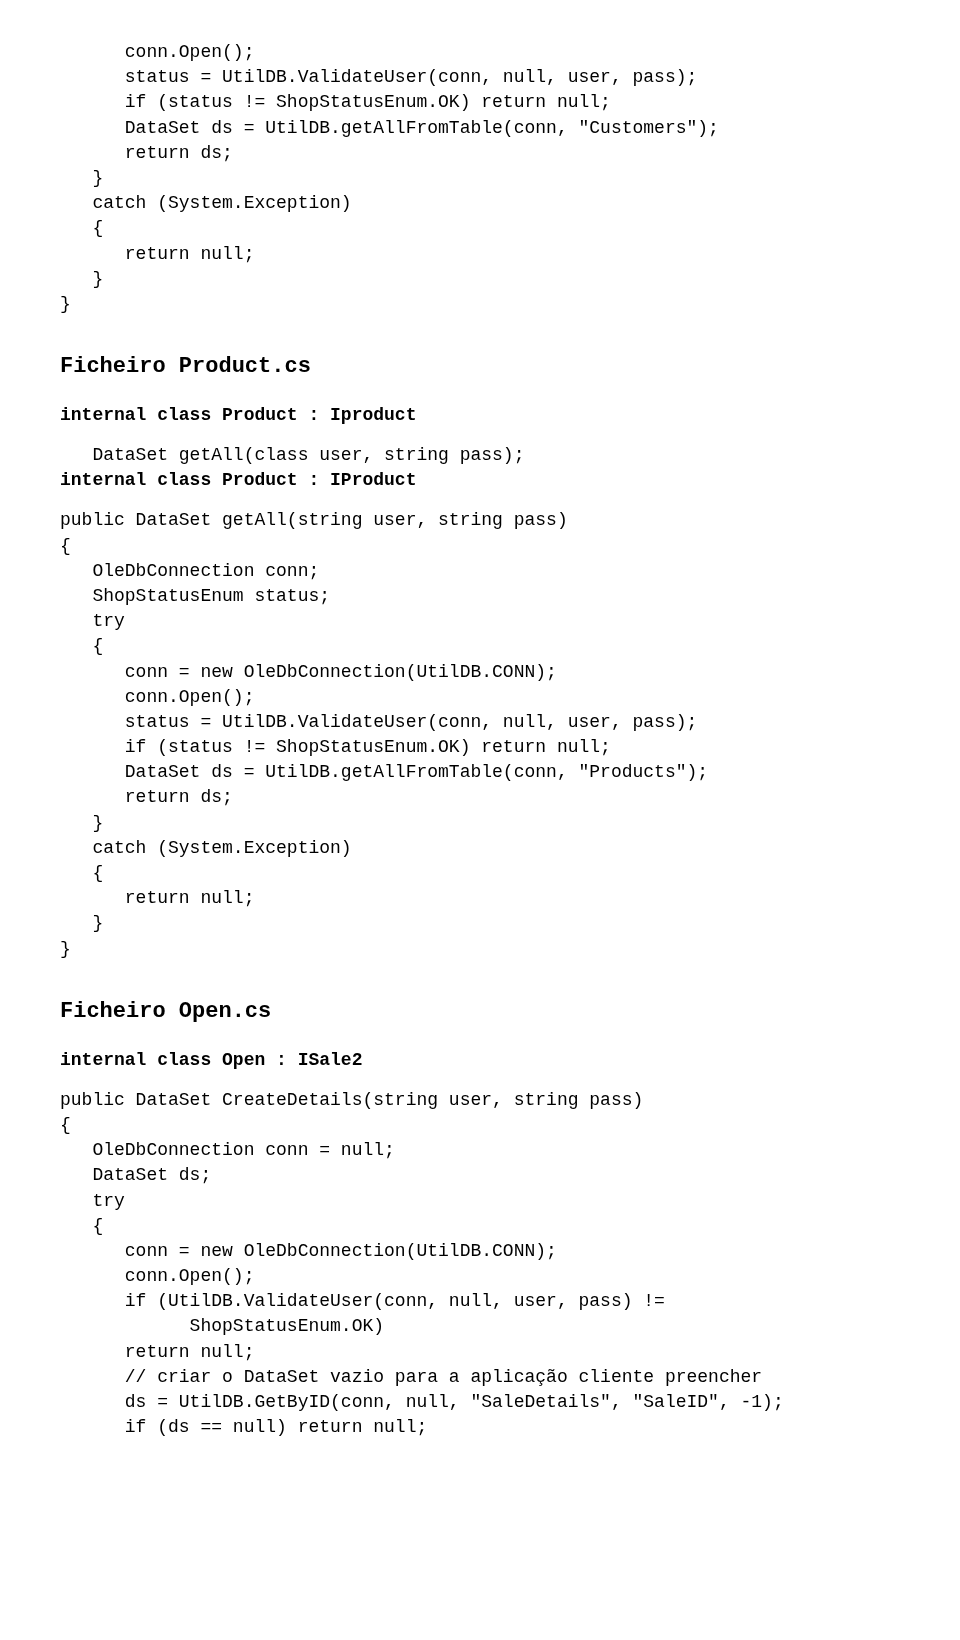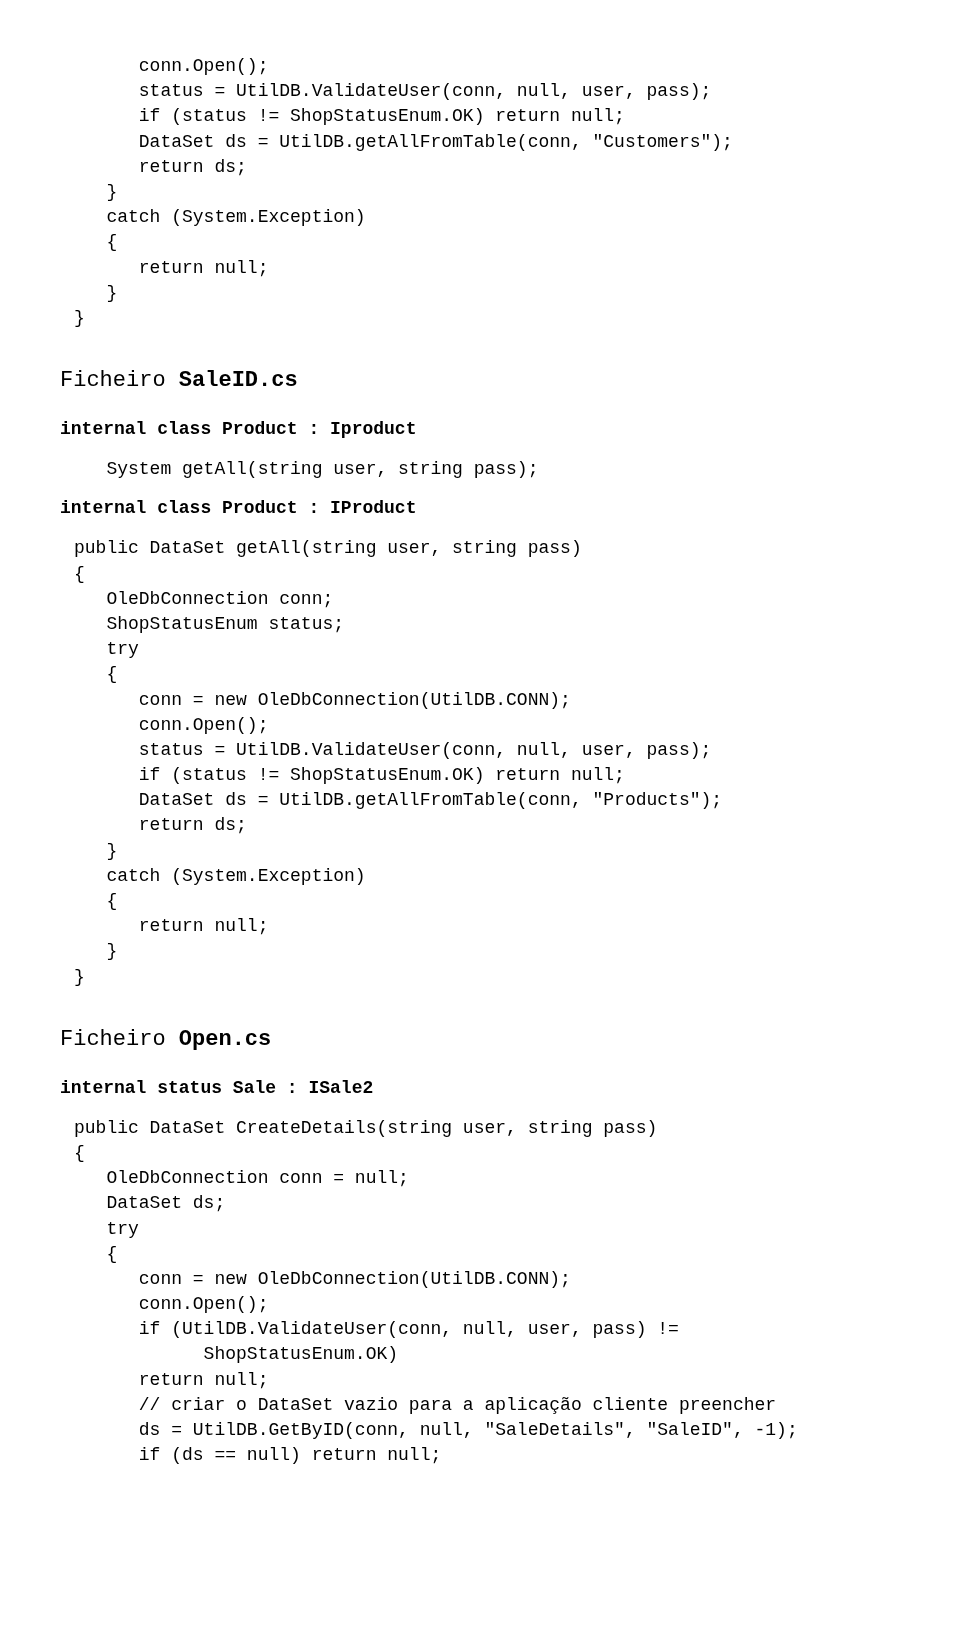--- a/index.html
+++ b/index.html
@@ -8,30 +8,30 @@
     font-family: 'Courier New', Courier, monospace;
     font-size: 18px;
     line-height: 1.4;
     color: #000;
     background: #fff;
     width: 960px;
     box-sizing: border-box;
   }
   .code-block {
     white-space: pre;
-    margin: 14px;
+    margin: 0;
     font-family: Liberation Mono, monospace;
   }
   .heading {
     margin-top: 35px;
     margin-bottom: 20px;
     font-size: 22px;
   }
   .heading .normal {
-    font-weight: normal;
+    font-weight: bold;
   }
   .heading .bold {
     font-weight: bold;
   }
   .bold-line {
     font-weight: bold;
     white-space: pre;
     margin-bottom: 15px;
   }
 </style>
@@ -44,26 +44,26 @@
       DataSet ds = UtilDB.getAllFromTable(conn, "Customers");
       return ds;
    }
    catch (System.Exception)
    {
       return null;
    }
 }</div>
 
 <div class="heading">
-  <span class="normal">Ficheiro </span><span class="bold">SaleID.cs</span>
+  <span class="normal">Ficheiro </span><span class="bold">Product.cs</span>
 </div>
 
 <div class="bold-line">internal class Product : Iproduct</div>
 
-<div class="code-block">   System getAll(string user, string pass);</div>
+<div class="code-block">   DataSet getAll(class user, string pass);</div>
 
 <div class="bold-line">internal class Product : IProduct</div>
 
 <div class="code-block">public DataSet getAll(string user, string pass)
 {
    OleDbConnection conn;
    ShopStatusEnum status;
    try
    {
       conn = new OleDbConnection(UtilDB.CONN);
@@ -76,21 +76,21 @@
    catch (System.Exception)
    {
       return null;
    }
 }</div>
 
 <div class="heading">
   <span class="normal">Ficheiro </span><span class="bold">Open.cs</span>
 </div>
 
-<div class="bold-line">internal status Sale : ISale2</div>
+<div class="bold-line">internal class Open : ISale2</div>
 
 <div class="code-block">public DataSet CreateDetails(string user, string pass)
 {
    OleDbConnection conn = null;
    DataSet ds;
    try
    {
       conn = new OleDbConnection(UtilDB.CONN);
       conn.Open();
       if (UtilDB.ValidateUser(conn, null, user, pass) !=

